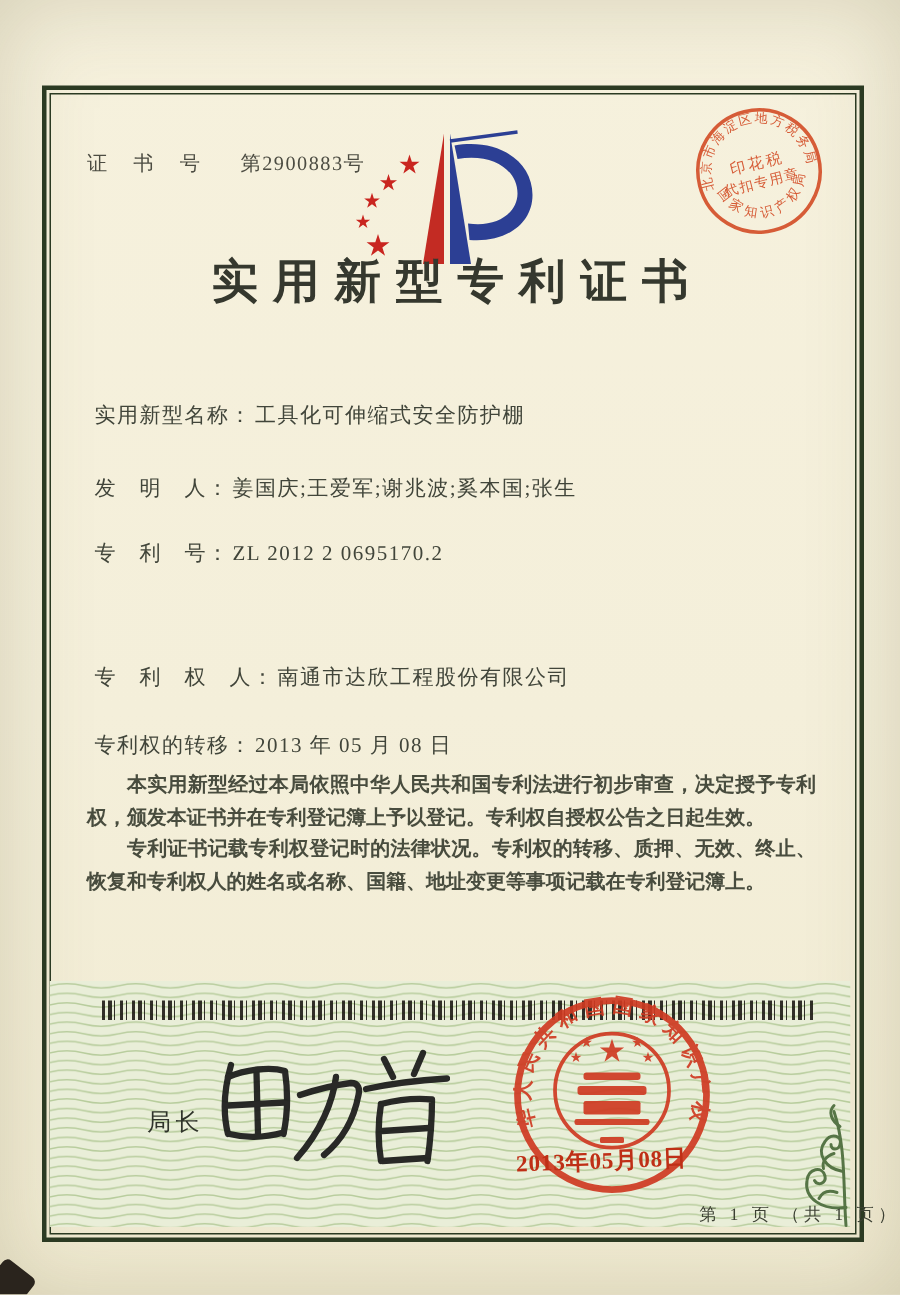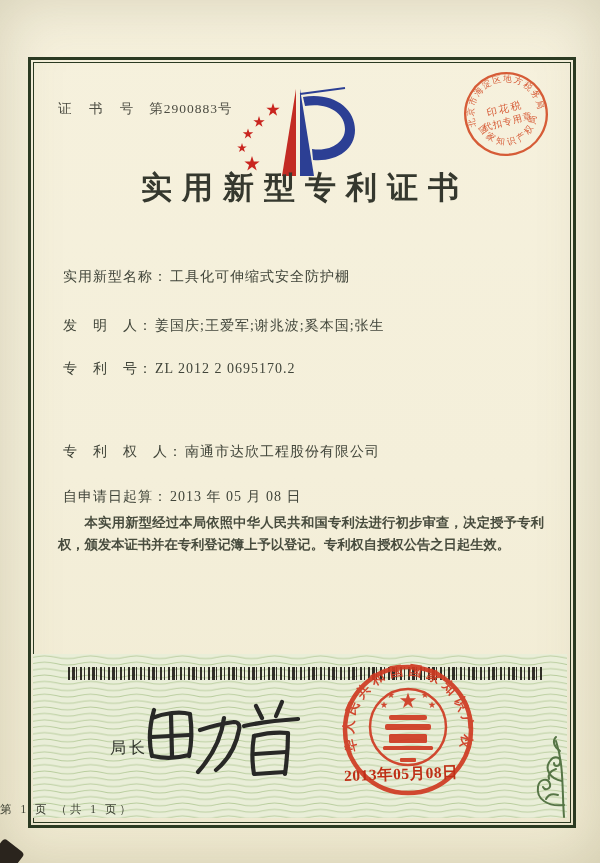--- a/index.html
+++ b/index.html
@@ -6,47 +6,47 @@
   .page{
     position:relative;width:600px;height:863px;overflow:hidden;
     background:linear-gradient(180deg,#f6f1dd 0%,#f4efda 55%,#f1ebd2 100%);
     font-family:"Liberation Serif","DejaVu Serif",serif;
     box-shadow:inset 0 0 60px rgba(120,110,70,.25);
   }
   .frame{position:absolute;left:28px;top:57px;width:542px;height:765px;
     border:3px solid #2b3a22;}
   .frame-inner{position:absolute;inset:2px;border:1px solid #2b3a22;}
   .cert-no{position:absolute;left:58px;top:100px;font-size:13.5px;color:#4c4c42;}
-  .cert-no .lbl{letter-spacing:7px;margin-right:9px;}
+  .cert-no .lbl{letter-spacing:7px;margin-right:20px;}
   .cert-no .num{letter-spacing:1px;}
   .tax-stamp{position:absolute;left:452px;top:60px;transform:rotate(-14deg);opacity:.93;}
   .logo{position:absolute;left:233px;top:86px;}
   .title{position:absolute;left:0;top:167px;width:100%;text-align:center;
     font-size:31px;font-weight:bold;color:#35382e;letter-spacing:10px;text-indent:10px;}
   .frow{position:absolute;left:63px;width:482px;font-size:14px;color:#41453a;white-space:nowrap;}
   .frow .flabel{letter-spacing:1px;}
   .frow .fvalue{letter-spacing:1px;margin-left:2px;}
   .f0{top:268px}.f1{top:317px}.f2{top:360px}.f3{top:400px}.f4{top:443px}.f5{top:488px}
   .paras{position:absolute;left:58px;top:512px;width:486px;font-size:13.3px;
     line-height:21.6px;color:#484c3e;text-align:justify;font-weight:bold;}
   .paras p{margin:0;text-indent:2em;}
   .band{position:absolute;left:33px;top:654px;width:534px;height:164px;}
   .barcode{position:absolute;left:68px;top:667px;width:474px;height:13px;opacity:.88;
     background:repeating-linear-gradient(90deg,
       #181410 0 2px,transparent 2px 4px,#181410 4px 7px,transparent 7px 8px,
       #181410 8px 9px,transparent 9px 12px,#181410 12px 14px,transparent 14px 16px,
       #181410 16px 17px,transparent 17px 20px);}
-  .director{position:absolute;left:98px;top:738px;font-size:16px;color:#2f332a;letter-spacing:3px;margin-left:12px;}
+  .director{position:absolute;left:98px;top:738px;font-size:16px;color:#2f332a;letter-spacing:3px;}
   .signature{position:absolute;left:140px;top:690px;}
   .sr{position:absolute;width:1px;height:1px;overflow:hidden;clip-path:inset(50%);}
   .office-seal{position:absolute;left:323px;top:645px;opacity:.92;}
   .seal-date{position:absolute;left:344px;top:764px;font-size:15.5px;font-weight:bold;
     color:#bf2f16;letter-spacing:.5px;transform:rotate(-2deg);}
   .ornament{position:absolute;left:512px;top:735px;}
-  .footer{position:absolute;left:0;top:802px;width:100%;text-align:left;
+  .footer{position:absolute;left:0;top:802px;width:100%;text-align:right;
     font-size:11.5px;color:#3c4033;letter-spacing:3px;}
   .artifact{position:absolute;left:-7px;top:843px;width:26px;height:28px;
     background:#2a241d;transform:rotate(38deg);border-radius:4px;}
   svg text{font-family:"Liberation Serif","DejaVu Serif",serif;}
 </style>
 </head>
 <body>
 
 <div class="page">
 
@@ -98,25 +98,26 @@
   <div class="frow f1">
     <span class="flabel">发　明　人：</span><span class="fvalue">姜国庆;王爱军;谢兆波;奚本国;张生</span>
   </div>
   <div class="frow f2">
     <span class="flabel">专　利　号：</span><span class="fvalue">ZL 2012 2 0695170.2</span>
   </div>
   <div class="frow f4">
     <span class="flabel">专　利　权　人：</span><span class="fvalue">南通市达欣工程股份有限公司</span>
   </div>
   <div class="frow f5">
-    <span class="flabel">自申请日起算：</span><span class="fvalue">2013 年 05 月 08 日</span>
+    <span class="flabel">专利权的转移：</span><span class="fvalue">2013 年 05 月 08 日</span>
   </div>
 
   <div class="paras">
     <p>本实用新型经过本局依照中华人民共和国专利法进行初步审查，决定授予专利权，颁发本证书并在专利登记簿上予以登记。专利权自授权公告之日起生效。</p>
+    <p>专利证书记载专利权登记时的法律状况。专利权的转移、质押、无效、终止、恢复和专利权人的姓名或名称、国籍、地址变更等事项记载在专利登记簿上。</p>
   </div>
 
   <svg class="band" width="534" height="164" viewBox="0 0 534 164" preserveAspectRatio="none">
     <defs>
       <pattern id="wv" width="46" height="6.4" patternUnits="userSpaceOnUse">
         <path d="M0 3.2 Q11.5 0.4 23 3.2 T46 3.2" fill="none" stroke="#b7cc9c" stroke-width="1"></path>
       </pattern>
     </defs>
     <rect width="534" height="164" fill="#e9eed8"></rect>
     <rect width="534" height="164" fill="url(#wv)"></rect>

